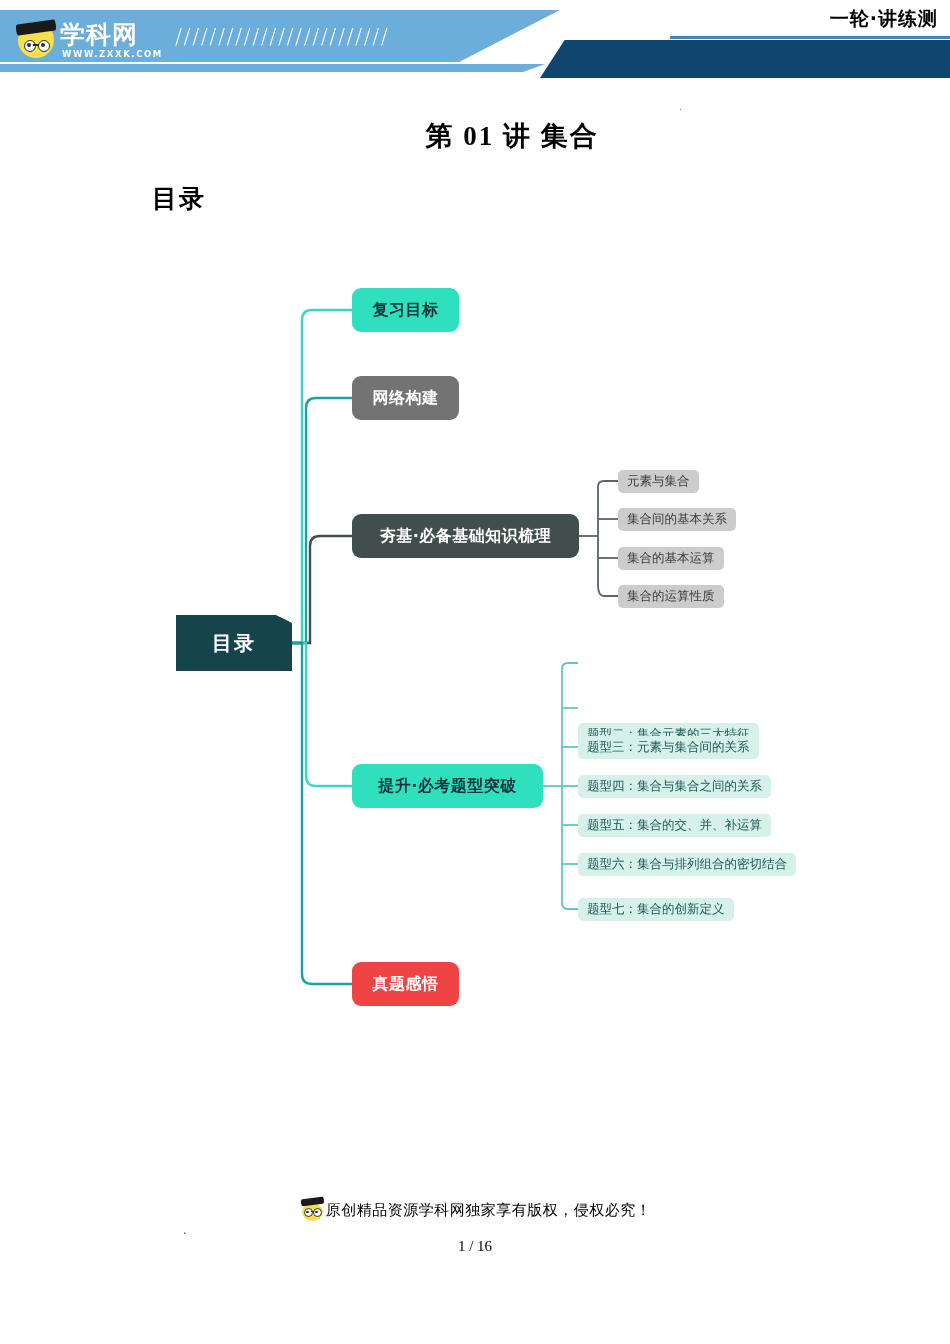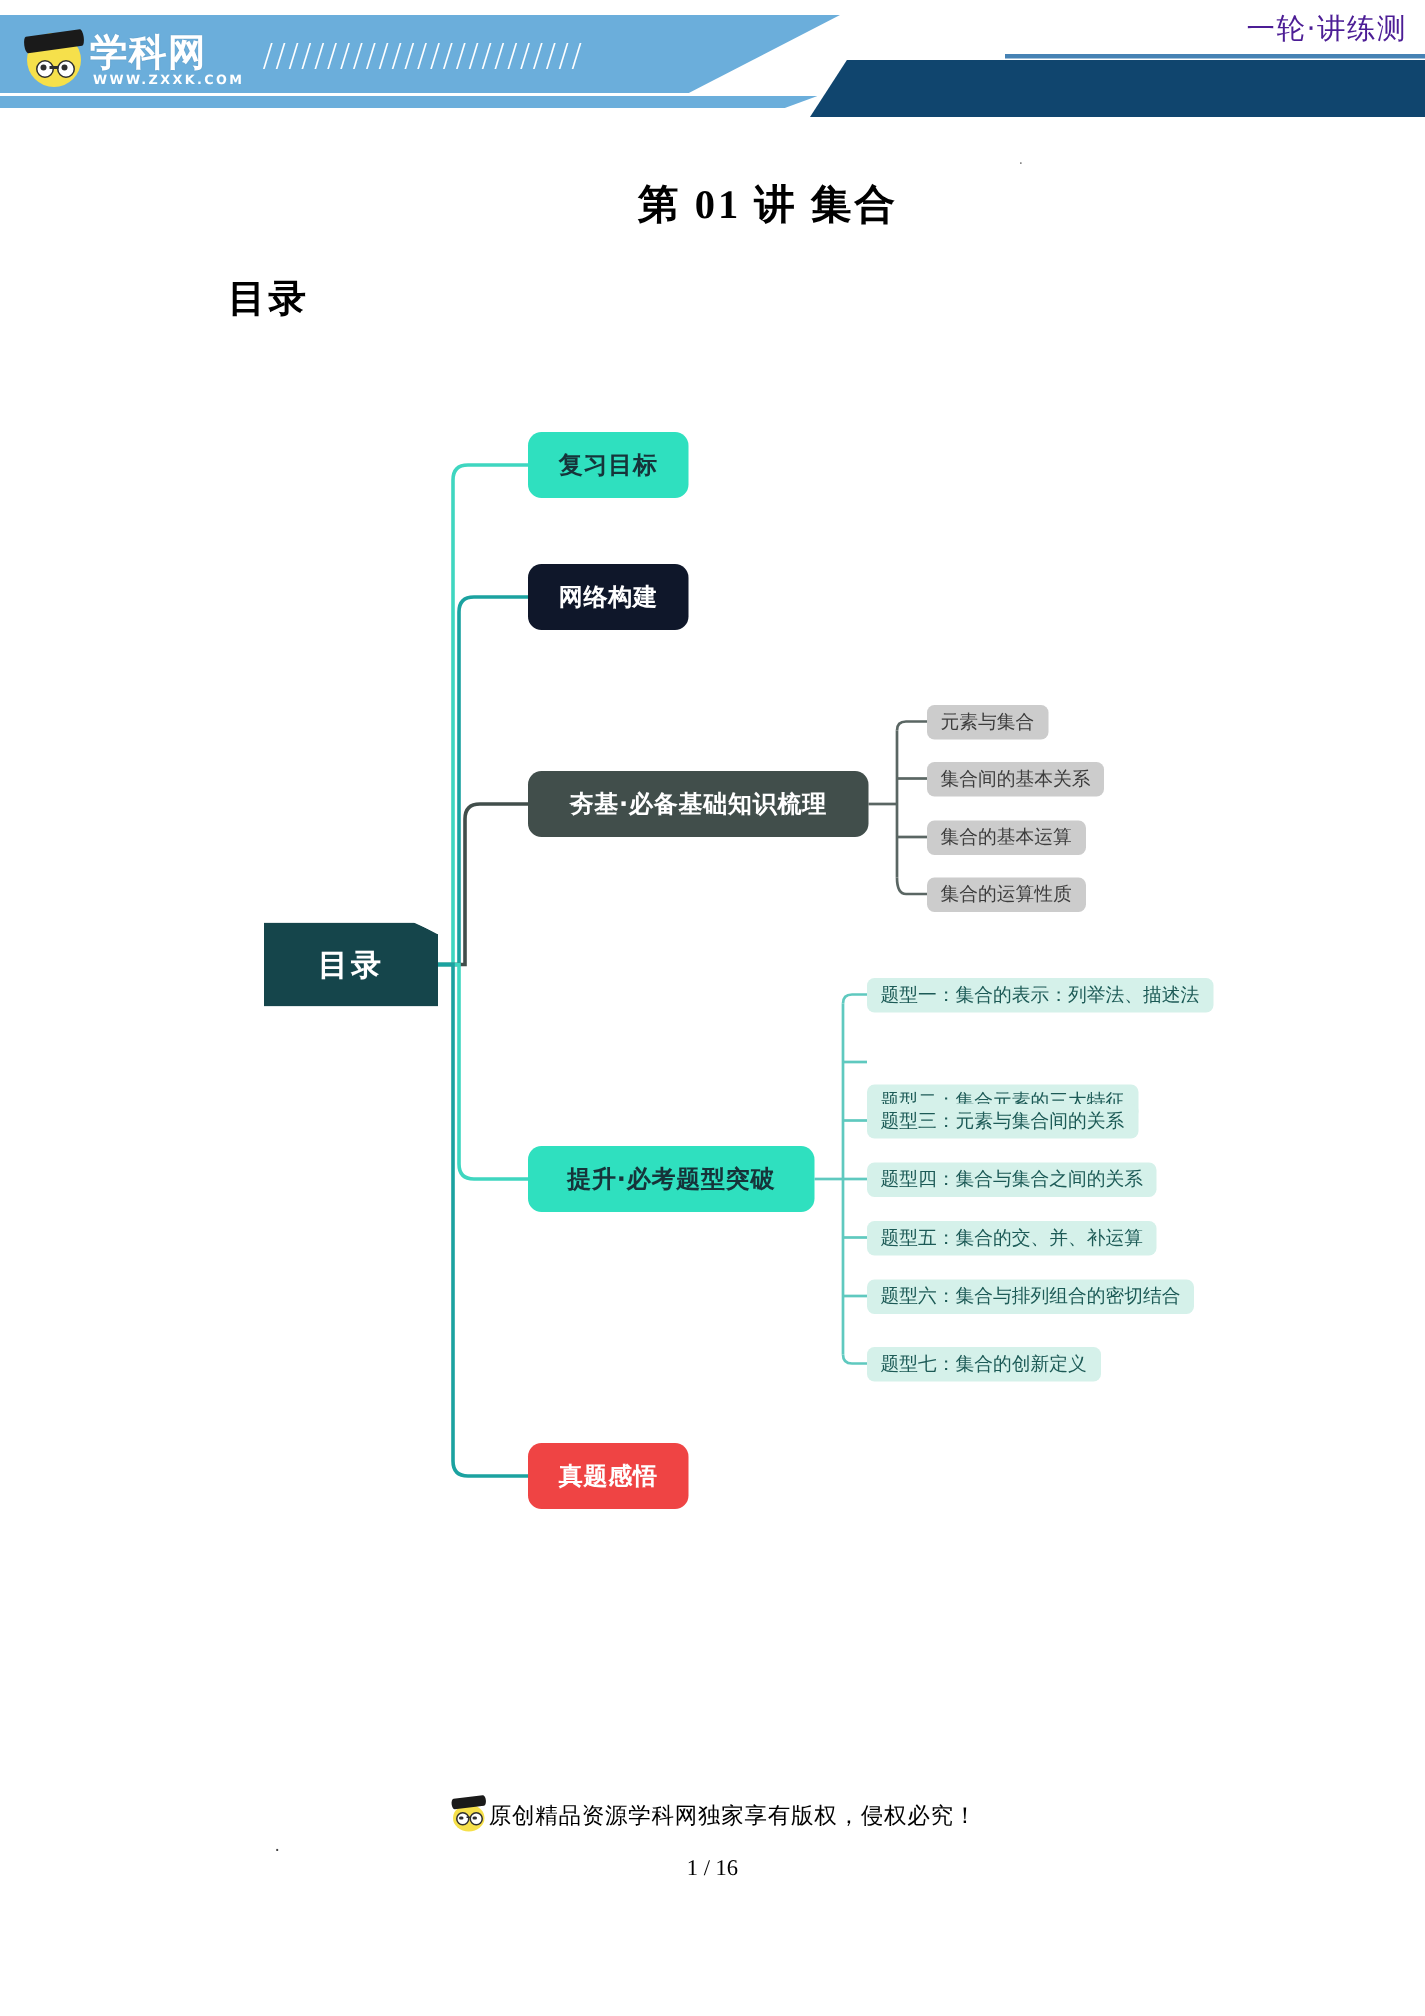--- a/index.html
+++ b/index.html
@@ -123,22 +123,22 @@
     font-size: 21px;
     font-weight: 300;
     letter-spacing: 1.5px;
     line-height: 22px;
   }
   .hdr-top-right {
     position: absolute;
     right: 12px; top: 6px;
     font-family: "DejaVu Sans", sans-serif;
     font-size: 19px;
-    font-weight: normal;
-    color: #4c1d95;
+    font-weight: bold;
+    color: #000000;
     letter-spacing: 1px;
   }
   .hdr-rule {
     position: absolute;
     right: 0; top: 36px;
     width: 280px;
     height: 3px;
     background: #4682B4;
   }
   .hdr-bottom-right {
@@ -210,21 +210,21 @@
   }
 
   
   .node-l1 {
     border-radius: 9px;
     font-size: 16px;
     font-weight: bold;
     letter-spacing: 0.5px;
   }
   .n-fuxi   { left: 352px; top: 33px;  width: 107px; height: 44px; background: #2FE0BF; color: #16343A; text-align: center; }
-  .n-wangluo{ left: 352px; top: 121px; width: 107px; height: 44px; background: #0f172a; color: #ffffff; }
+  .n-wangluo{ left: 352px; top: 121px; width: 107px; height: 44px; background: #737373; color: #ffffff; }
   .n-hangji { left: 352px; top: 259px; width: 227px; height: 44px; background: #414E4B; color: #ffffff; }
   .n-tisheng{ left: 352px; top: 509px; width: 191px; height: 44px; background: #2FE0BF; color: #16343A; }
   .n-zhenti { left: 352px; top: 707px; width: 107px; height: 44px; background: #ef4444; color: #ffffff; }
 
   
   .node-l2g {
     background: #CCCCCC;
     color: #3C3C3C;
     border-radius: 5px;
     font-size: 12.5px;
@@ -417,23 +417,20 @@
   <div class="node node-l2g" style="left:618px; top:253px;">
     <span>集合间的基本关系</span>
   </div>
   <div class="node node-l2g" style="left:618px; top:292px;">
     <span>集合的基本运算</span>
   </div>
   <div class="node node-l2g" style="left:618px; top:330px;">
     <span>集合的运算性质</span>
   </div>
 
-  <div class="node node-l2m" style="left:578px; top:397px;">
-    <span>题型一：集合的表示：列举法、描述法</span>
-  </div>
   <div class="node node-l2m" style="left:578px; top:468px;">
     <span>题型二：集合元素的三大特征</span>
   </div>
   <div class="node node-l2m" style="left:578px; top:481px;">
     <span>题型三：元素与集合间的关系</span>
   </div>
   <div class="node node-l2m" style="left:578px; top:520px;">
     <span>题型四：集合与集合之间的关系</span>
   </div>
   <div class="node node-l2m" style="left:578px; top:559px;">

